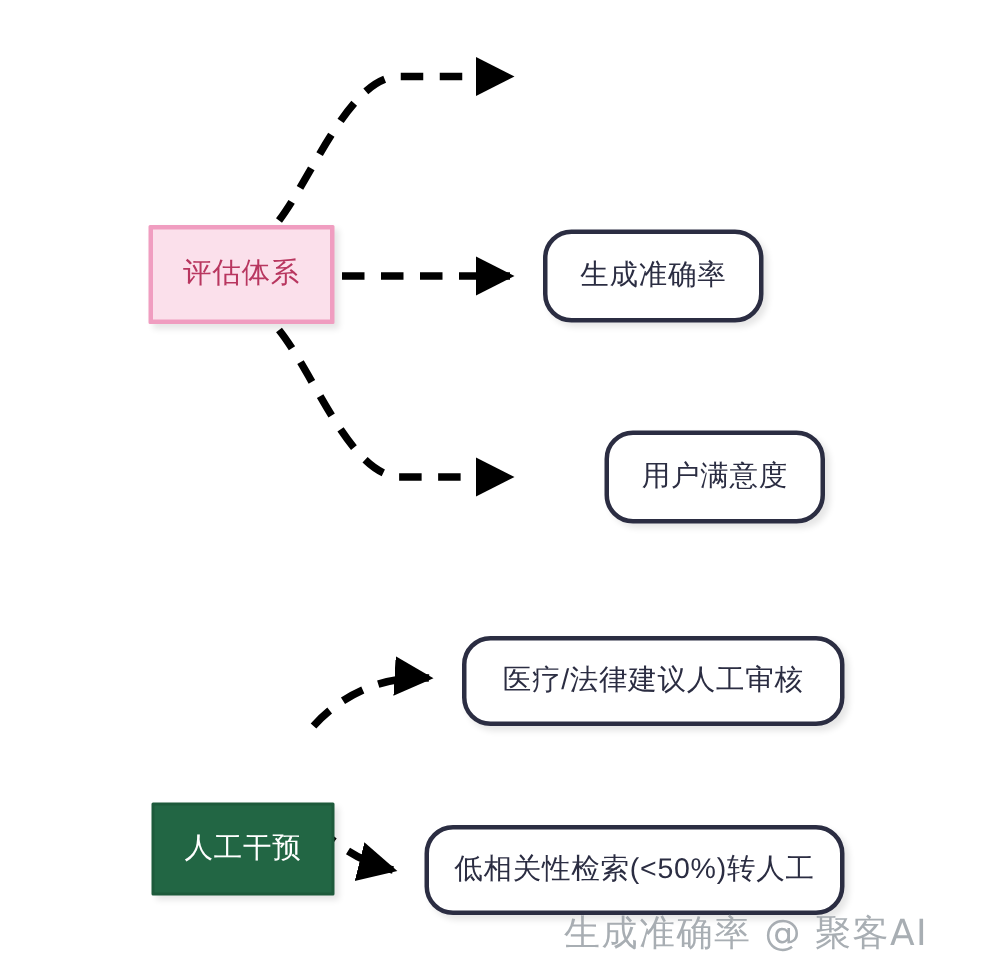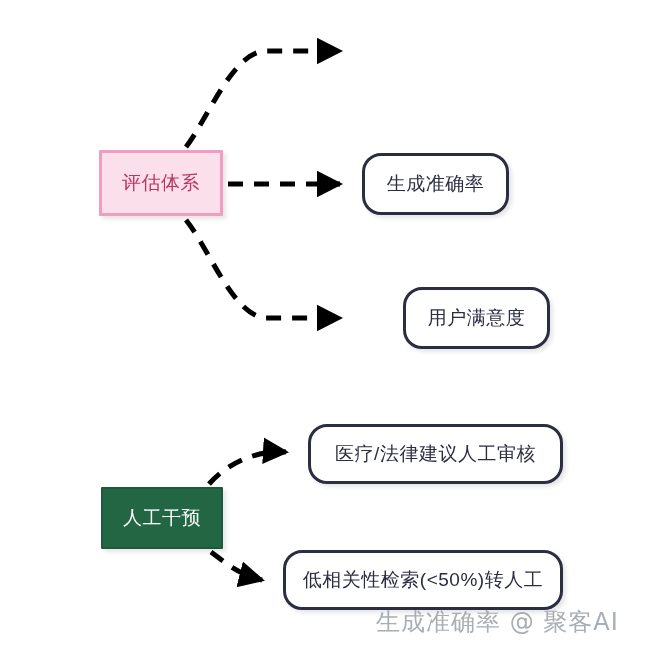--- a/index.html
+++ b/index.html
@@ -54,20 +54,21 @@
     border-radius: 1px;
     box-shadow: 3px 3px 4px rgba(0,0,0,0.10);
   }
   .node-green {
     background: #226644;
     border: 2px solid #1d5a3b;
     color: #ffffff;
     font-size: 19px;
     border-radius: 1px;
     box-shadow: 3px 3px 4px rgba(0,0,0,0.10);
+    margin-top: 48px;
   }
   .node-label {
     display: block;
     white-space: nowrap;
     letter-spacing: 0.5px;
   }
   
   #node-eval      { left: 99px;  top: 150px; width: 124px; height: 66px; }
   #node-retrieval { left: 362px; top: 19px;  width: 147px; height: 62px; }
   #node-generate  { left: 362px; top: 153px; width: 147px; height: 62px; }

